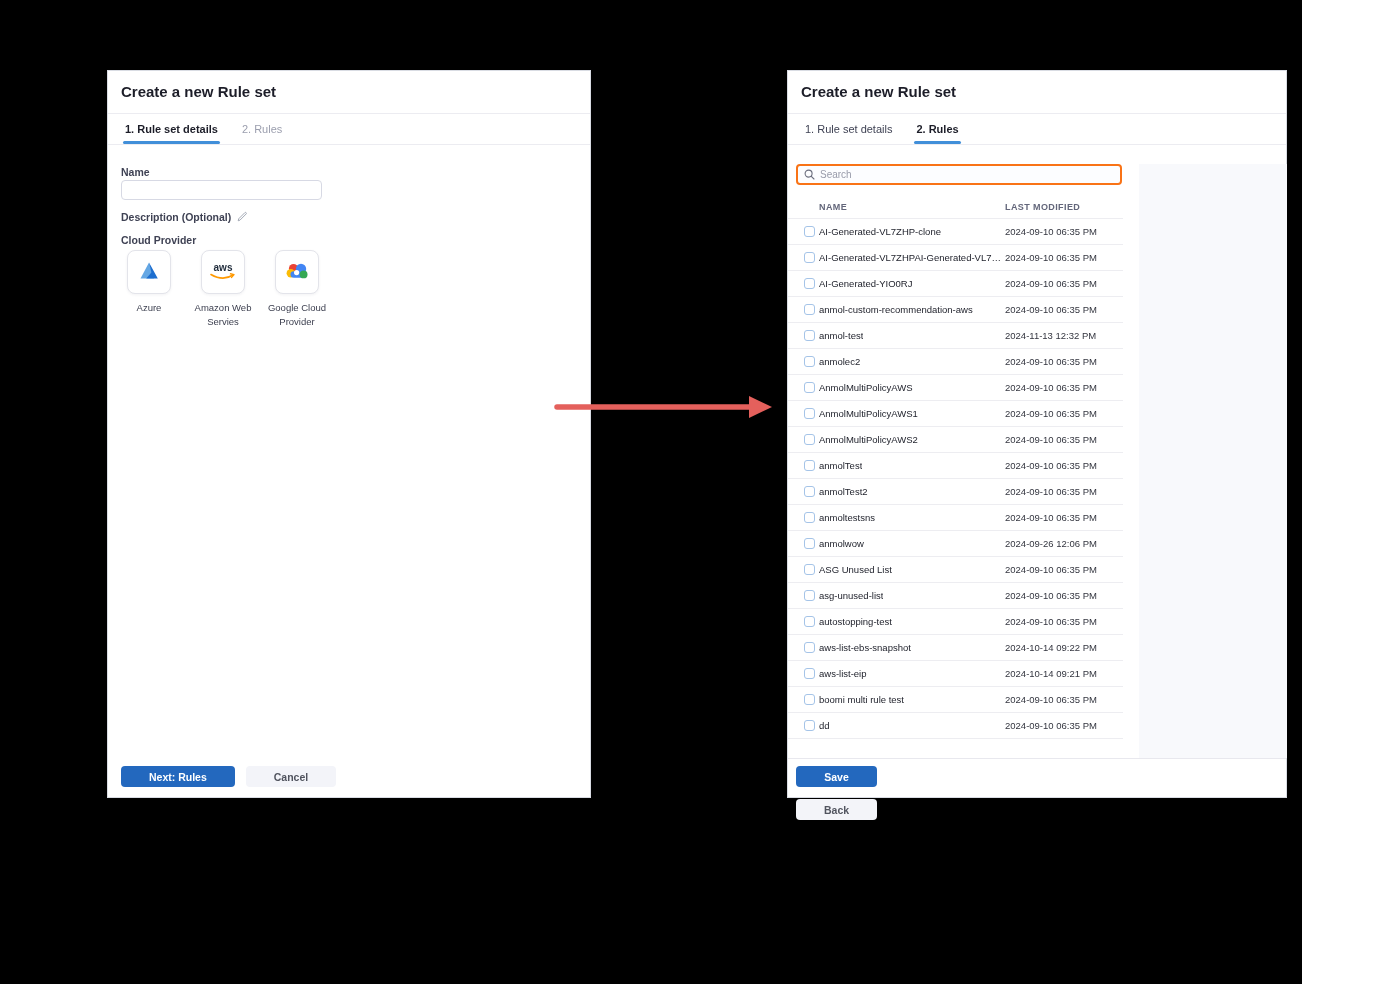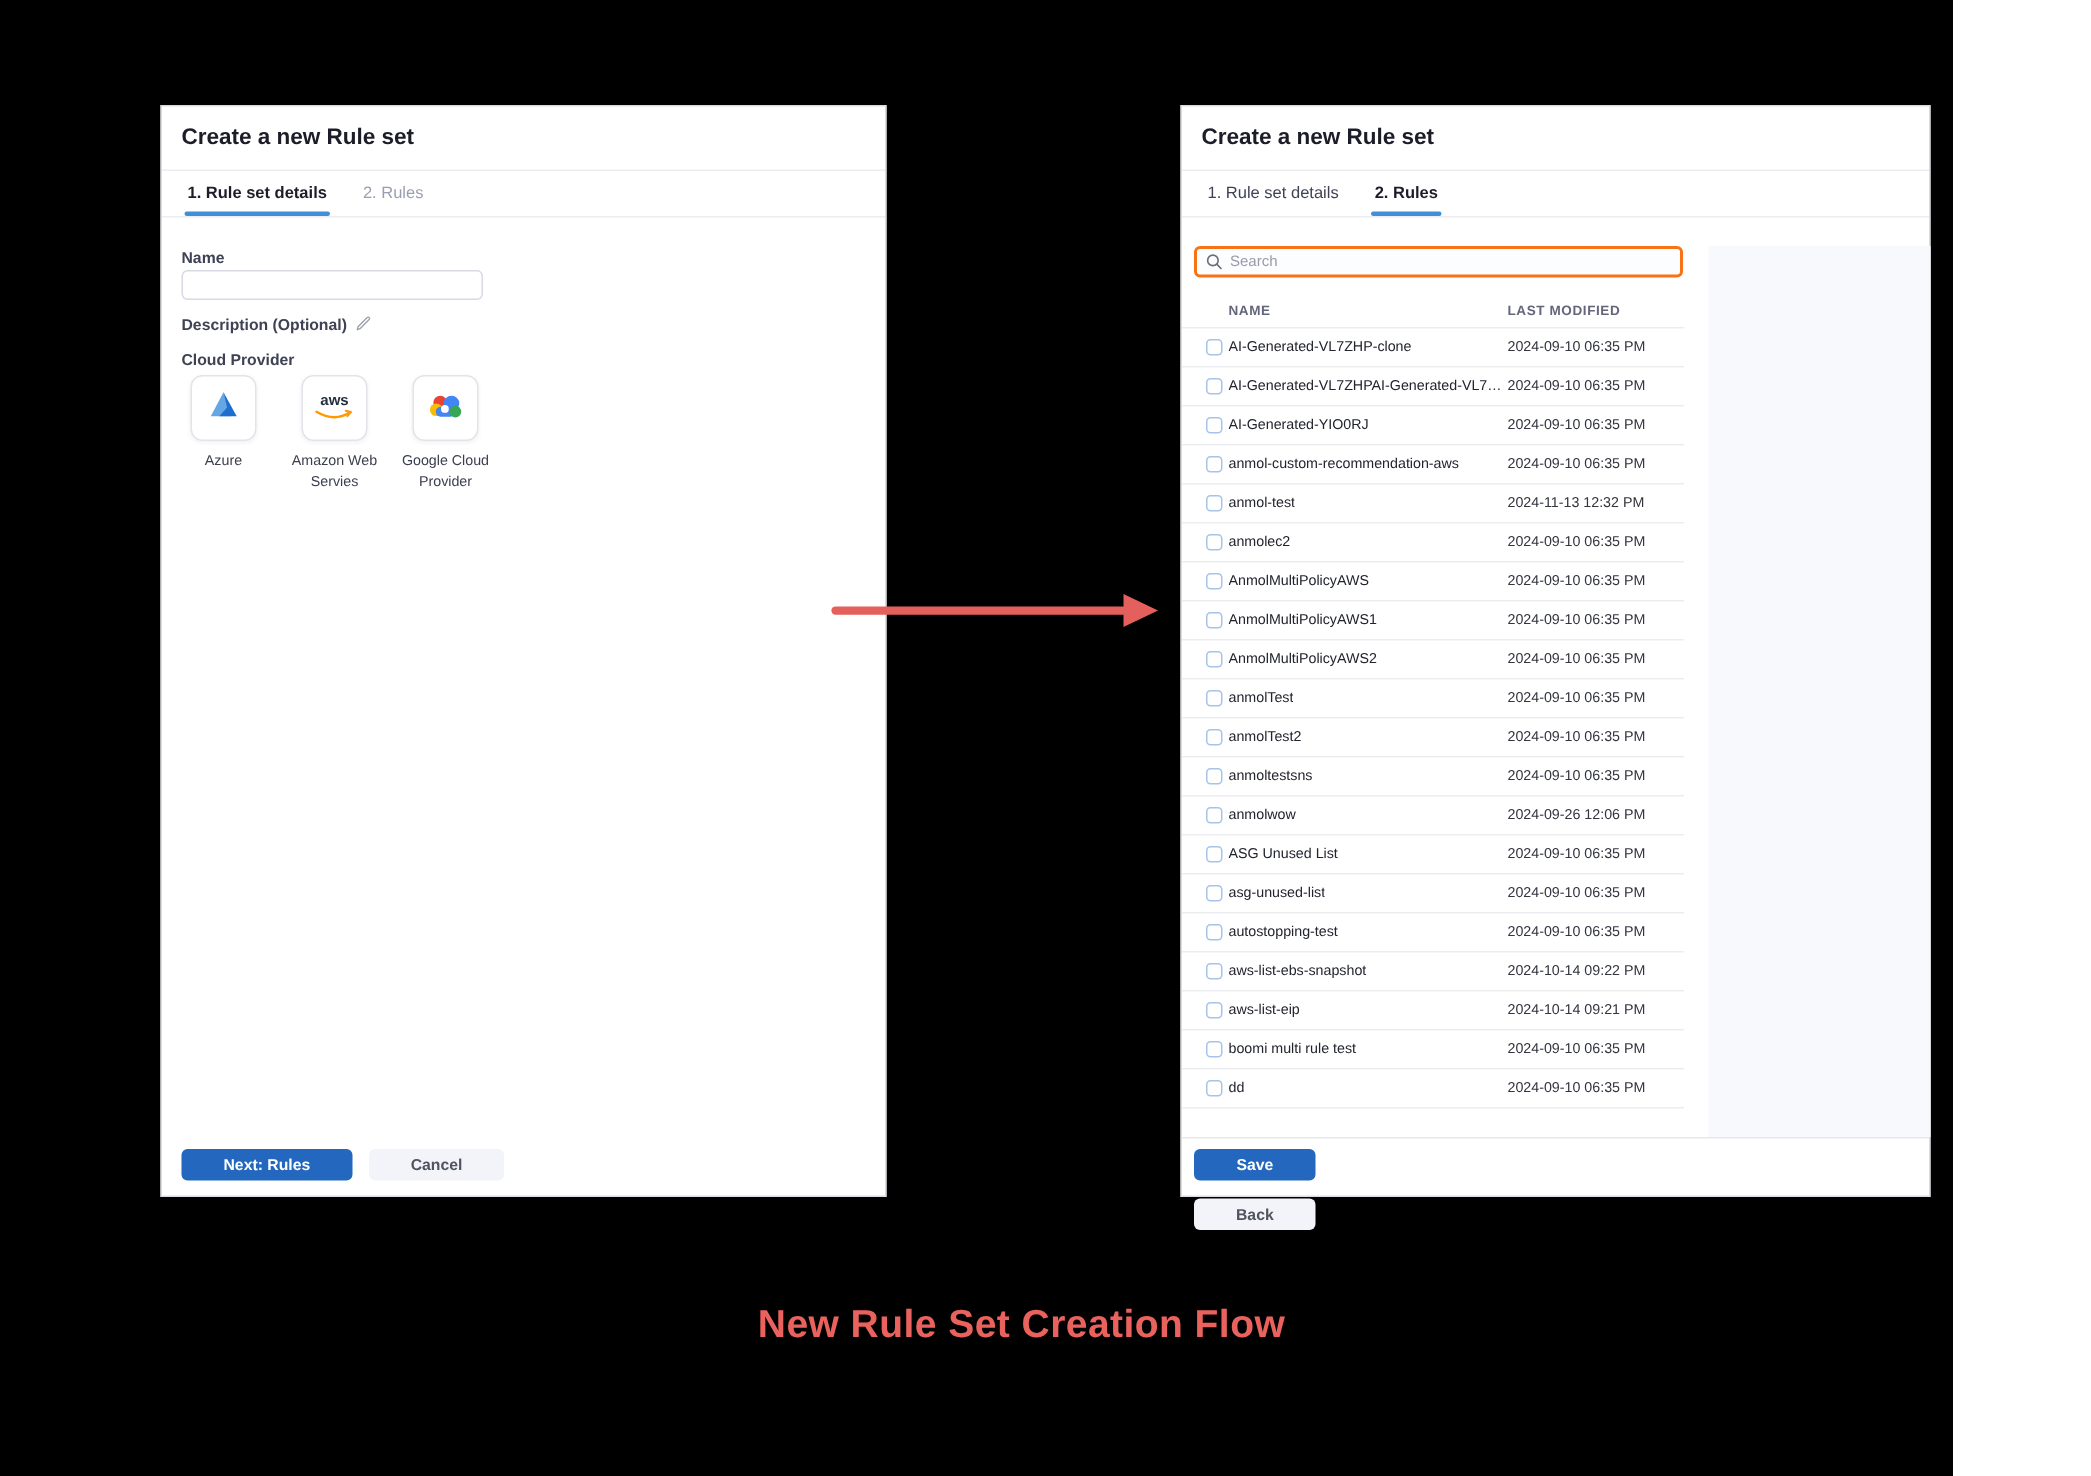--- a/index.html
+++ b/index.html
@@ -324,14 +324,13 @@
         </div>
       </div>
 
     <div class="footer-line"></div>
     <div class="right-footer">
       <button class="btn btn-primary">Save</button>
       <button class="btn btn-secondary">Back</button>
     </div>
   </section>
 
-  <h2 class="caption">New Rule Set Creation Flow</h2>
 </div>
 
 </body></html>

